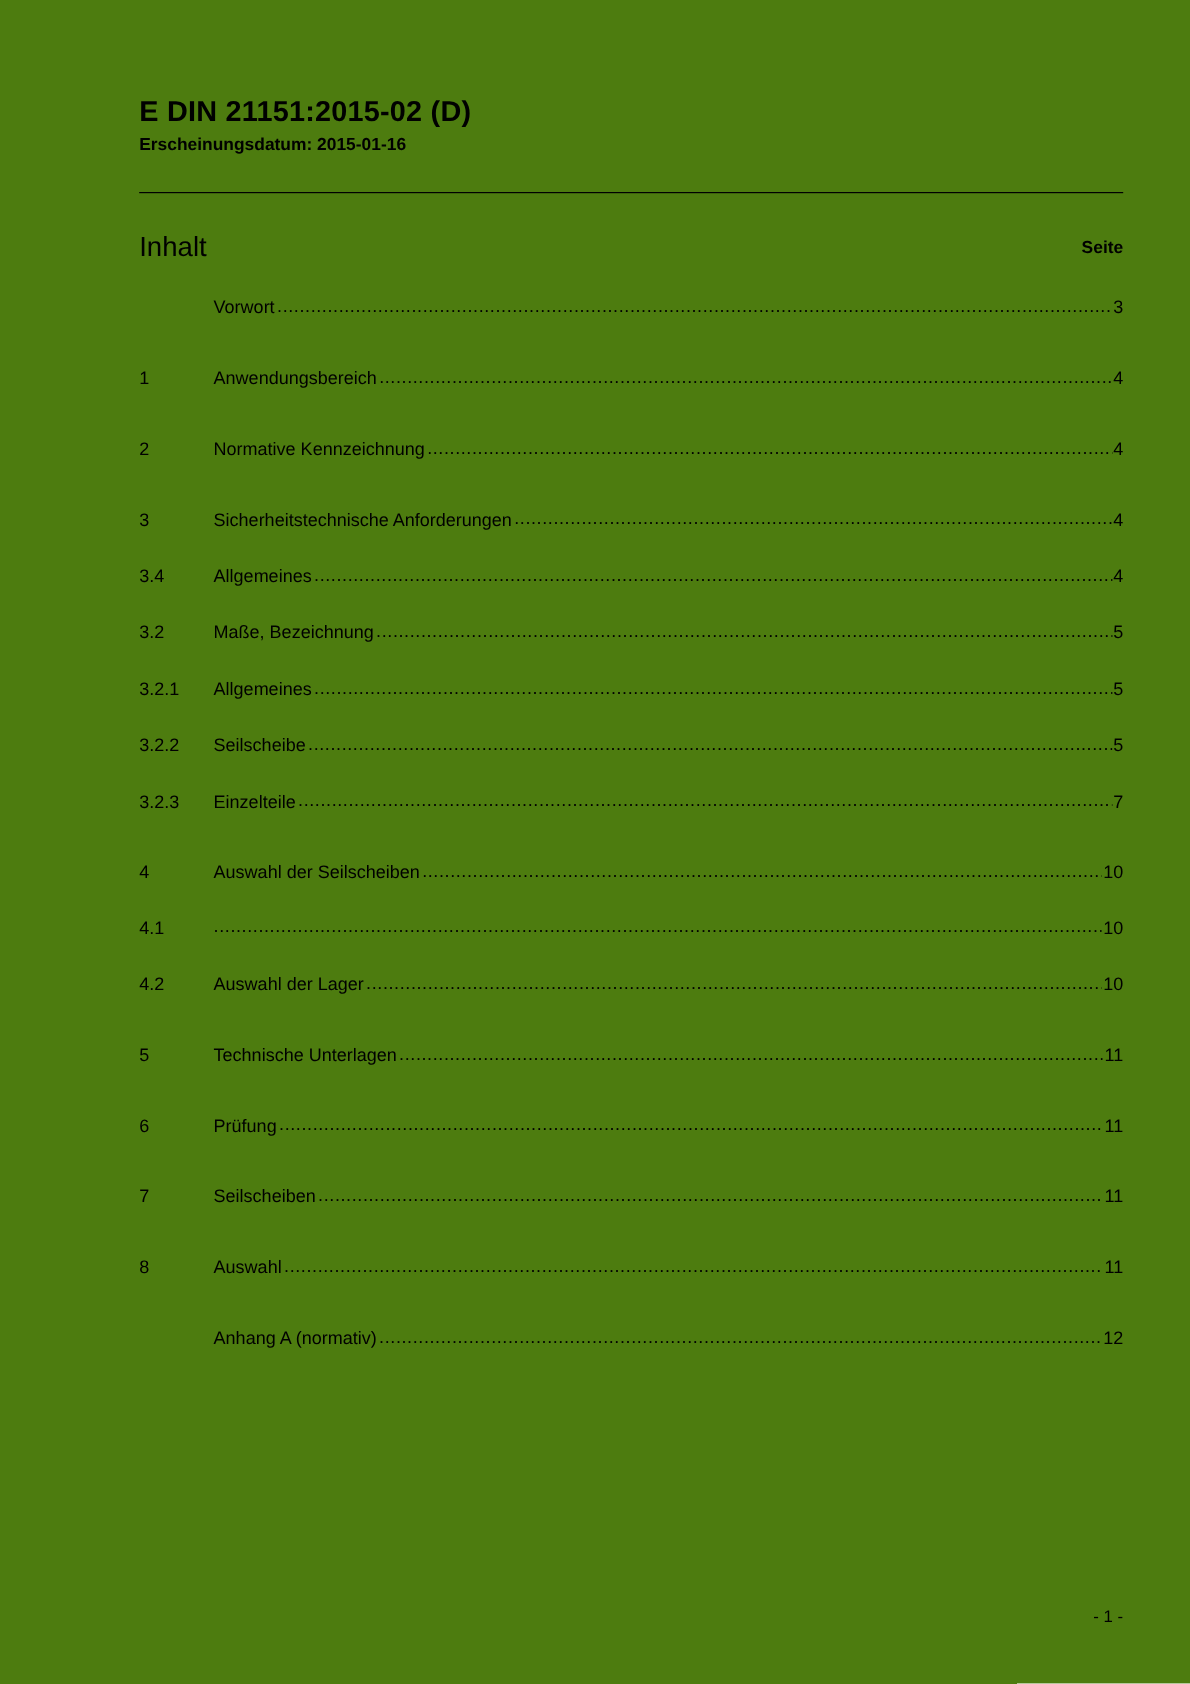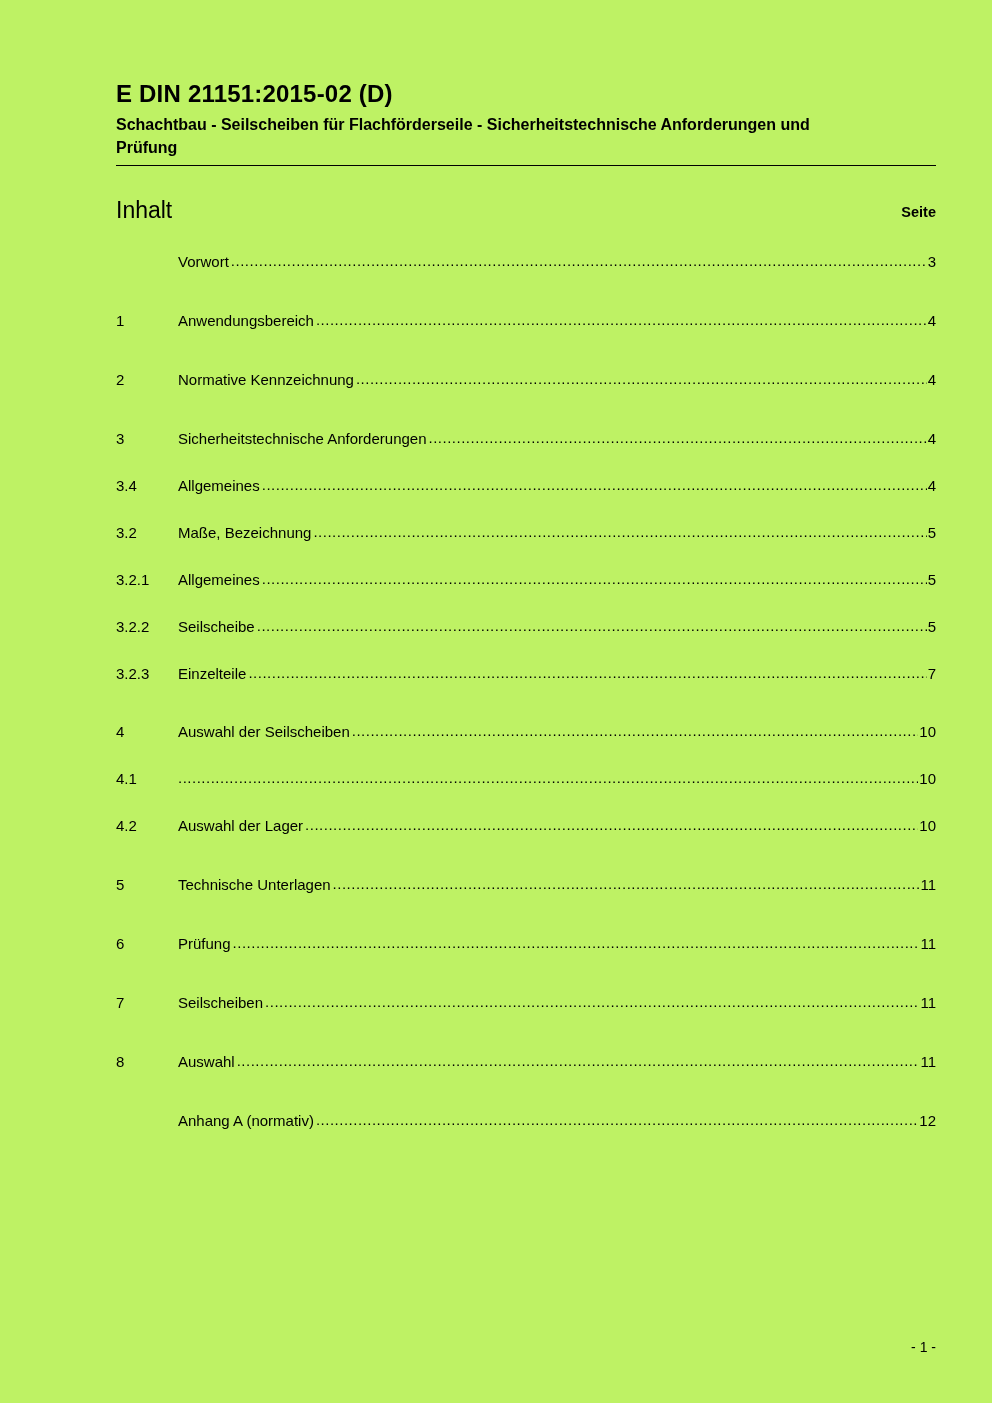--- a/index.html
+++ b/index.html
@@ -9,21 +9,21 @@
   }
   body {
     font-family: "Liberation Sans", sans-serif;
     color: #000000;
   }
   .page {
     position: relative;
     width: 992px;
     height: 1403px;
     margin: 0 auto;
-    background: #bef264;
+    background: #4d7c0f;
     box-sizing: border-box;
     overflow: hidden;
   }
   .content {
     position: absolute;
     left: 116px;
     top: 80px;
     width: 820px;
   }
   .doc-number {
@@ -111,22 +111,22 @@
     font-size: 14px;
   }
 </style>
 </head>
 <body>
 
 <div class="page">
   <div class="content">
 
     <div class="doc-number">E DIN 21151:2015-02 (D)</div>
-
-    <div class="doc-title">Schachtbau - Seilscheiben für Flachförderseile - Sicherheitstechnische Anforderungen und Prüfung</div>
+    <div class="doc-date">Erscheinungsdatum: 2015-01-16</div>
+
     <hr class="rule">
 
     <div class="toc-head">
       <div class="toc-head-title">Inhalt</div>
       <div class="toc-head-page">Seite</div>
     </div>
 
     <div class="toc" id="toc-list">
         <div class="toc-row">
           <span class="toc-num"></span>

